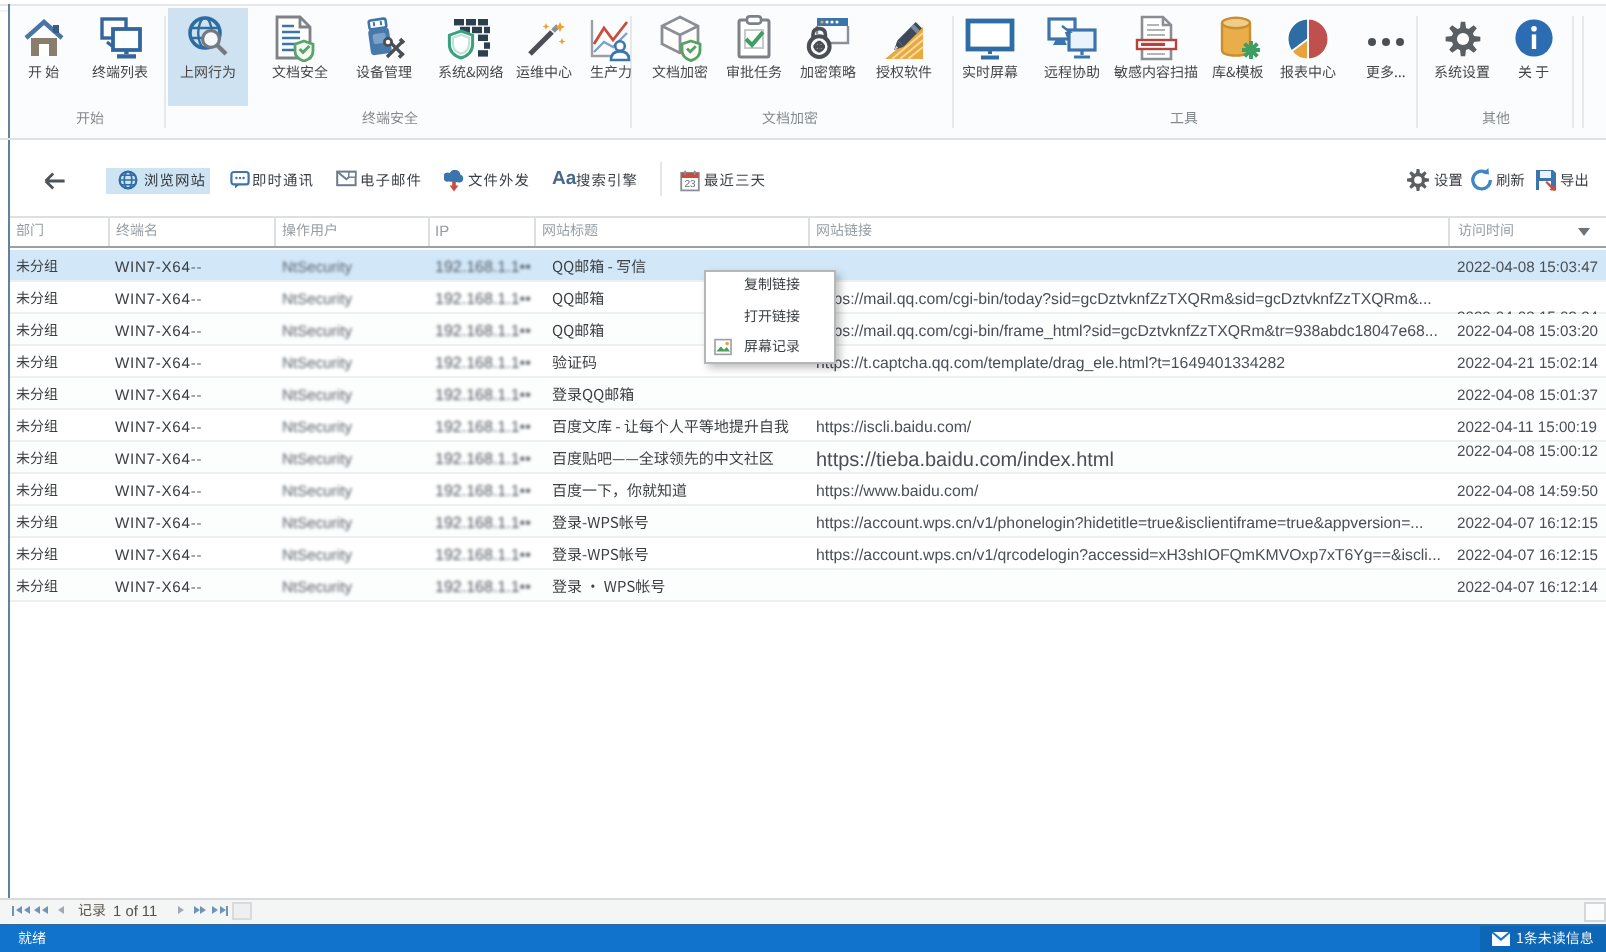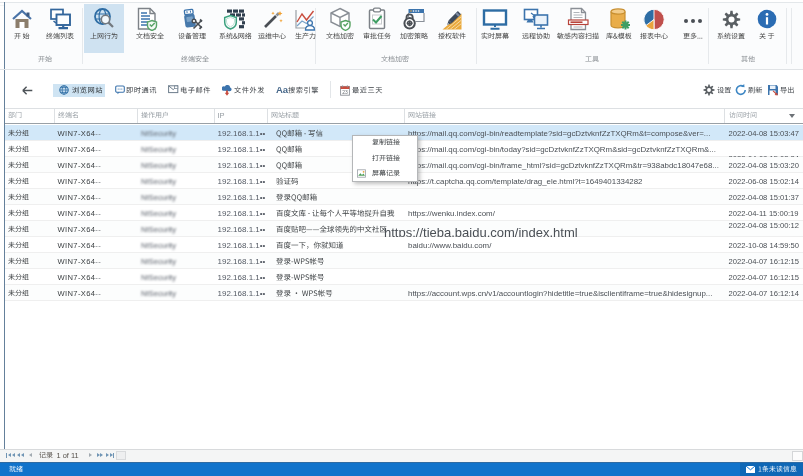--- a/index.html
+++ b/index.html
@@ -770,21 +770,20 @@
         <g fill="#3c4043" transform="translate(0,793) scale(1,-1)">
           <use href="#z0051" x="0"></use>
           <use href="#z0051" x="742"></use>
           <use href="#z90ae" x="1484"></use>
           <use href="#z7bb1" x="2484"></use>
           <use href="#z002d" x="3708"></use>
           <use href="#z5199" x="4279"></use>
           <use href="#z4fe1" x="5279"></use>
         </g>
       </svg></div>
-    <div class="abs lat" style="left:408px;top:128.5px;font-size:7.9px;color:#4a4f55;width:316px;overflow:hidden;white-space:nowrap">https://mail.qq.com/cgi-bin/readtemplate?sid=gcDztvknfZzTXQRm&amp;t=compose&amp;ver=...</div>
     <div class="abs lat" style="left:728.5px;top:128.5px;font-size:7.6px;color:#4a4f55">2022-04-08 15:03:47</div>
     <div class="abs" style="left:5px;top:141px;width:798px;height:16px;background:#ffffff;border-bottom:1px solid #efefef"></div>
     <div class="abs" style="left:7.5px;top:145.5px;"><svg class="t" style="width:21.00px;height:7.00px;" viewBox="0 0 3000 1000" preserveAspectRatio="xMinYMid meet">
         <g fill="#3c4043" transform="translate(0,793) scale(1,-1)">
           <use href="#z672a" x="0"></use>
           <use href="#z5206" x="1000"></use>
           <use href="#z7ec4" x="2000"></use>
         </g>
       </svg></div>
     <div class="abs lat" style="left:57.5px;top:144.5px;font-size:7.6px;color:#3c4043;letter-spacing:.35px">WIN7-X64<span style="color:#6d7277">--</span></div>
@@ -833,21 +832,21 @@
     <div class="abs lat" style="left:141px;top:176.5px;font-size:7.6px;color:#5d636d;filter:blur(0.8px)">NtSecurity</div>
     <div class="abs lat" style="left:217.5px;top:176.5px;font-size:8px;color:#545a64;filter:blur(0.7px)">192.168.1.1••</div>
     <div class="abs" style="left:276px;top:177.5px;"><svg class="t" style="width:22.50px;height:7.50px;" viewBox="0 0 3000 1000" preserveAspectRatio="xMinYMid meet">
         <g fill="#3c4043" transform="translate(0,793) scale(1,-1)">
           <use href="#z9a8c" x="0"></use>
           <use href="#z8bc1" x="1000"></use>
           <use href="#z7801" x="2000"></use>
         </g>
       </svg></div>
     <div class="abs lat" style="left:408px;top:176.5px;font-size:7.9px;color:#4a4f55;width:316px;overflow:hidden;white-space:nowrap">https://t.captcha.qq.com/template/drag_ele.html?t=1649401334282</div>
-    <div class="abs lat" style="left:728.5px;top:176.5px;font-size:7.6px;color:#4a4f55">2022-06-08 15:02:14</div>
+    <div class="abs lat" style="left:728.5px;top:176.5px;font-size:7.6px;color:#4a4f55">2022-04-21 15:02:14</div>
     <div class="abs" style="left:5px;top:189px;width:798px;height:16px;background:#fcfdfd;border-bottom:1px solid #efefef"></div>
     <div class="abs" style="left:7.5px;top:193.5px;"><svg class="t" style="width:21.00px;height:7.00px;" viewBox="0 0 3000 1000" preserveAspectRatio="xMinYMid meet">
         <g fill="#3c4043" transform="translate(0,793) scale(1,-1)">
           <use href="#z672a" x="0"></use>
           <use href="#z5206" x="1000"></use>
           <use href="#z7ec4" x="2000"></use>
         </g>
       </svg></div>
     <div class="abs lat" style="left:57.5px;top:192.5px;font-size:7.6px;color:#3c4043;letter-spacing:.35px">WIN7-X64<span style="color:#6d7277">--</span></div>
     <div class="abs lat" style="left:141px;top:192.5px;font-size:7.6px;color:#5d636d;filter:blur(0.8px)">NtSecurity</div>
@@ -887,21 +886,21 @@
           <use href="#z4eba" x="7795"></use>
           <use href="#z5e73" x="8795"></use>
           <use href="#z7b49" x="9795"></use>
           <use href="#z5730" x="10795"></use>
           <use href="#z63d0" x="11795"></use>
           <use href="#z5347" x="12795"></use>
           <use href="#z81ea" x="13795"></use>
           <use href="#z6211" x="14795"></use>
         </g>
       </svg></div>
-    <div class="abs lat" style="left:408px;top:208.5px;font-size:7.9px;color:#4a4f55;width:316px;overflow:hidden;white-space:nowrap">https://wenku.index.com/</div>
+    <div class="abs lat" style="left:408px;top:208.5px;font-size:7.9px;color:#4a4f55;width:316px;overflow:hidden;white-space:nowrap">https://iscli.baidu.com/</div>
     <div class="abs lat" style="left:728.5px;top:208.5px;font-size:7.6px;color:#4a4f55">2022-04-11 15:00:19</div>
     <div class="abs" style="left:5px;top:221px;width:798px;height:16px;background:#fcfdfd;border-bottom:1px solid #efefef"></div>
     <div class="abs" style="left:7.5px;top:225.5px;"><svg class="t" style="width:21.00px;height:7.00px;" viewBox="0 0 3000 1000" preserveAspectRatio="xMinYMid meet">
         <g fill="#3c4043" transform="translate(0,793) scale(1,-1)">
           <use href="#z672a" x="0"></use>
           <use href="#z5206" x="1000"></use>
           <use href="#z7ec4" x="2000"></use>
         </g>
       </svg></div>
     <div class="abs lat" style="left:57.5px;top:224.5px;font-size:7.6px;color:#3c4043;letter-spacing:.35px">WIN7-X64<span style="color:#6d7277">--</span></div>
@@ -919,21 +918,21 @@
           <use href="#z7403" x="6788"></use>
           <use href="#z9886" x="7788"></use>
           <use href="#z5148" x="8788"></use>
           <use href="#z7684" x="9788"></use>
           <use href="#z4e2d" x="10788"></use>
           <use href="#z6587" x="11788"></use>
           <use href="#z793e" x="12788"></use>
           <use href="#z533a" x="13788"></use>
         </g>
       </svg></div>
-    <div class="abs lat" style="left:384px;top:224.5px;font-size:13px;color:#4a4f55;width:316px;overflow:hidden;white-space:nowrap">https://tieba.baidu.com/index.html</div>
+    <div class="abs lat" style="left:408px;top:224.5px;font-size:10px;color:#4a4f55;width:316px;overflow:hidden;white-space:nowrap">https://tieba.baidu.com/index.html</div>
     <div class="abs lat" style="left:728.5px;top:221px;font-size:7.6px;color:#4a4f55">2022-04-08 15:00:12</div>
     <div class="abs" style="left:5px;top:237px;width:798px;height:16px;background:#ffffff;border-bottom:1px solid #efefef"></div>
     <div class="abs" style="left:7.5px;top:241.5px;"><svg class="t" style="width:21.00px;height:7.00px;" viewBox="0 0 3000 1000" preserveAspectRatio="xMinYMid meet">
         <g fill="#3c4043" transform="translate(0,793) scale(1,-1)">
           <use href="#z672a" x="0"></use>
           <use href="#z5206" x="1000"></use>
           <use href="#z7ec4" x="2000"></use>
         </g>
       </svg></div>
     <div class="abs lat" style="left:57.5px;top:240.5px;font-size:7.6px;color:#3c4043;letter-spacing:.35px">WIN7-X64<span style="color:#6d7277">--</span></div>
@@ -945,22 +944,22 @@
           <use href="#z5ea6" x="1000"></use>
           <use href="#z4e00" x="2000"></use>
           <use href="#z4e0b" x="3000"></use>
           <use href="#zff0c" x="4000"></use>
           <use href="#z4f60" x="5000"></use>
           <use href="#z5c31" x="6000"></use>
           <use href="#z77e5" x="7000"></use>
           <use href="#z9053" x="8000"></use>
         </g>
       </svg></div>
-    <div class="abs lat" style="left:408px;top:240.5px;font-size:7.9px;color:#4a4f55;width:316px;overflow:hidden;white-space:nowrap">baidu://www.baidu.com/</div>
-    <div class="abs lat" style="left:728.5px;top:240.5px;font-size:7.6px;color:#4a4f55">2022-10-08 14:59:50</div>
+    <div class="abs lat" style="left:408px;top:240.5px;font-size:7.9px;color:#4a4f55;width:316px;overflow:hidden;white-space:nowrap">https://www.baidu.com/</div>
+    <div class="abs lat" style="left:728.5px;top:240.5px;font-size:7.6px;color:#4a4f55">2022-04-08 14:59:50</div>
     <div class="abs" style="left:5px;top:253px;width:798px;height:16px;background:#fcfdfd;border-bottom:1px solid #efefef"></div>
     <div class="abs" style="left:7.5px;top:257.5px;"><svg class="t" style="width:21.00px;height:7.00px;" viewBox="0 0 3000 1000" preserveAspectRatio="xMinYMid meet">
         <g fill="#3c4043" transform="translate(0,793) scale(1,-1)">
           <use href="#z672a" x="0"></use>
           <use href="#z5206" x="1000"></use>
           <use href="#z7ec4" x="2000"></use>
         </g>
       </svg></div>
     <div class="abs lat" style="left:57.5px;top:256.5px;font-size:7.6px;color:#3c4043;letter-spacing:.35px">WIN7-X64<span style="color:#6d7277">--</span></div>
     <div class="abs lat" style="left:141px;top:256.5px;font-size:7.6px;color:#5d636d;filter:blur(0.8px)">NtSecurity</div>
@@ -970,20 +969,21 @@
           <use href="#z767b" x="0"></use>
           <use href="#z5f55" x="1000"></use>
           <use href="#z002d" x="2000"></use>
           <use href="#z0057" x="2347"></use>
           <use href="#z0050" x="3225"></use>
           <use href="#z0053" x="3858"></use>
           <use href="#z5e10" x="4454"></use>
           <use href="#z53f7" x="5454"></use>
         </g>
       </svg></div>
+    <div class="abs lat" style="left:408px;top:256.5px;font-size:7.9px;color:#4a4f55;width:316px;overflow:hidden;white-space:nowrap">https://account.wps.cn/v1/phonelogin?hidetitle=true&amp;isclientiframe=true&amp;appversion=...</div>
     <div class="abs lat" style="left:728.5px;top:256.5px;font-size:7.6px;color:#4a4f55">2022-04-07 16:12:15</div>
     <div class="abs" style="left:5px;top:269px;width:798px;height:16px;background:#ffffff;border-bottom:1px solid #efefef"></div>
     <div class="abs" style="left:7.5px;top:273.5px;"><svg class="t" style="width:21.00px;height:7.00px;" viewBox="0 0 3000 1000" preserveAspectRatio="xMinYMid meet">
         <g fill="#3c4043" transform="translate(0,793) scale(1,-1)">
           <use href="#z672a" x="0"></use>
           <use href="#z5206" x="1000"></use>
           <use href="#z7ec4" x="2000"></use>
         </g>
       </svg></div>
     <div class="abs lat" style="left:57.5px;top:272.5px;font-size:7.6px;color:#3c4043;letter-spacing:.35px">WIN7-X64<span style="color:#6d7277">--</span></div>
@@ -994,20 +994,21 @@
           <use href="#z767b" x="0"></use>
           <use href="#z5f55" x="1000"></use>
           <use href="#z002d" x="2000"></use>
           <use href="#z0057" x="2347"></use>
           <use href="#z0050" x="3225"></use>
           <use href="#z0053" x="3858"></use>
           <use href="#z5e10" x="4454"></use>
           <use href="#z53f7" x="5454"></use>
         </g>
       </svg></div>
+    <div class="abs lat" style="left:408px;top:272.5px;font-size:7.9px;color:#4a4f55;width:316px;overflow:hidden;white-space:nowrap">https://account.wps.cn/v1/qrcodelogin?accessid=xH3shIOFQmKMVOxp7xT6Yg==&amp;iscli...</div>
     <div class="abs lat" style="left:728.5px;top:272.5px;font-size:7.6px;color:#4a4f55">2022-04-07 16:12:15</div>
     <div class="abs" style="left:5px;top:285px;width:798px;height:16px;background:#fcfdfd;border-bottom:1px solid #efefef"></div>
     <div class="abs" style="left:7.5px;top:289.5px;"><svg class="t" style="width:21.00px;height:7.00px;" viewBox="0 0 3000 1000" preserveAspectRatio="xMinYMid meet">
         <g fill="#3c4043" transform="translate(0,793) scale(1,-1)">
           <use href="#z672a" x="0"></use>
           <use href="#z5206" x="1000"></use>
           <use href="#z7ec4" x="2000"></use>
         </g>
       </svg></div>
     <div class="abs lat" style="left:57.5px;top:288.5px;font-size:7.6px;color:#3c4043;letter-spacing:.35px">WIN7-X64<span style="color:#6d7277">--</span></div>
@@ -1018,21 +1019,20 @@
           <use href="#z767b" x="0"></use>
           <use href="#z5f55" x="1000"></use>
           <use href="#z00b7" x="2224"></use>
           <use href="#z0057" x="3448"></use>
           <use href="#z0050" x="4326"></use>
           <use href="#z0053" x="4959"></use>
           <use href="#z5e10" x="5555"></use>
           <use href="#z53f7" x="6555"></use>
         </g>
       </svg></div>
-    <div class="abs lat" style="left:408px;top:288.5px;font-size:7.9px;color:#4a4f55;width:316px;overflow:hidden;white-space:nowrap">https://account.wps.cn/v1/accountlogin?hidetitle=true&amp;isclientiframe=true&amp;hidesignup...</div>
     <div class="abs lat" style="left:728.5px;top:288.5px;font-size:7.6px;color:#4a4f55">2022-04-07 16:12:14</div>
     <div class="abs" style="left:352px;top:135px;width:66px;height:47px;background:#fff;
 border:1px solid #b4b6b8;box-shadow:2px 2px 4px rgba(0,0,0,.25);z-index:40"></div>
     <div class="abs" style="left:372px;top:139px;z-index:41"><svg class="t" style="width:28.00px;height:7.00px;" viewBox="0 0 4000 1000" preserveAspectRatio="xMinYMid meet">
         <g fill="#3c4043" transform="translate(0,793) scale(1,-1)">
           <use href="#z590d" x="0"></use>
           <use href="#z5236" x="1000"></use>
           <use href="#z94fe" x="2000"></use>
           <use href="#z63a5" x="3000"></use>
         </g>

